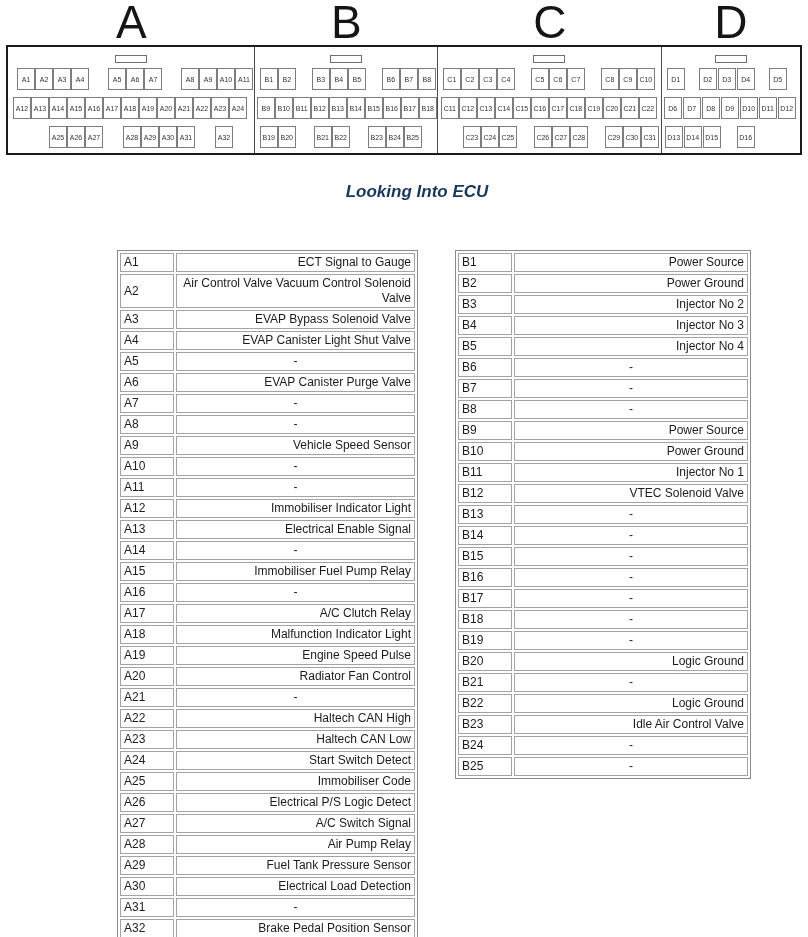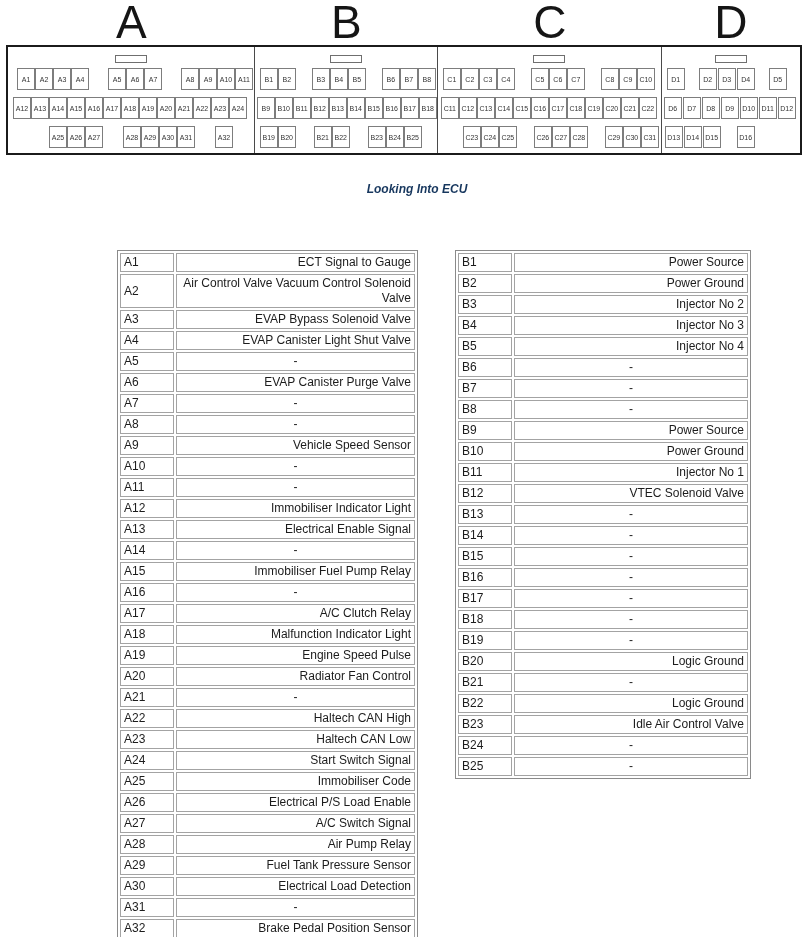--- a/index.html
+++ b/index.html
@@ -43,21 +43,21 @@
   .conn-C .prow-1 { padding-left:3px; }
   .conn-C .prow-2 { padding-left:25px; gap:17px; }
 
   .conn-D .prow-0 { padding-left:5px;  gap:14px; }
   .conn-D .prow-1 { padding-left:2px; }
   .conn-D .prow-2 { padding-left:3px;  gap:16px; }
   .conn-D .pgroup { gap:1px; }
 
   
   .caption { position:absolute; left:0; top:182px; width:808px; text-align:center;
-             padding-left:26px; font-size:12px; font-weight:bold; font-style:italic; }
+             padding-left:26px; font-size:17px; font-weight:bold; font-style:italic; }
 
   
   table.pintable { border-collapse:separate; border-spacing:2px;
                    border:1px solid #8a8a8a; background:#fff; }
   table.pintable td { border:1px solid #a3a3a3; font-size:12px; line-height:15px;
                       height:19px; vertical-align:middle; padding:1px 3px; color:#1c1c1c; }
   td.pin-col  { width:54px; }
   td.desc-col { text-align:right; }
   td.desc-col.dash { text-align:center; }
 
@@ -366,29 +366,29 @@
           <tr>
             <td class="pin-col">A22</td>
             <td class="desc-col">Haltech CAN High</td>
           </tr>
           <tr>
             <td class="pin-col">A23</td>
             <td class="desc-col">Haltech CAN Low</td>
           </tr>
           <tr>
             <td class="pin-col">A24</td>
-            <td class="desc-col">Start Switch Signal</td>
+            <td class="desc-col">Start Switch Detect</td>
           </tr>
           <tr>
             <td class="pin-col">A25</td>
             <td class="desc-col">Immobiliser Code</td>
           </tr>
           <tr>
             <td class="pin-col">A26</td>
-            <td class="desc-col">Electrical P/S Load Enable</td>
+            <td class="desc-col">Electrical P/S Logic Detect</td>
           </tr>
           <tr>
             <td class="pin-col">A27</td>
             <td class="desc-col">A/C Switch Signal</td>
           </tr>
           <tr>
             <td class="pin-col">A28</td>
             <td class="desc-col">Air Pump Relay</td>
           </tr>
           <tr>

